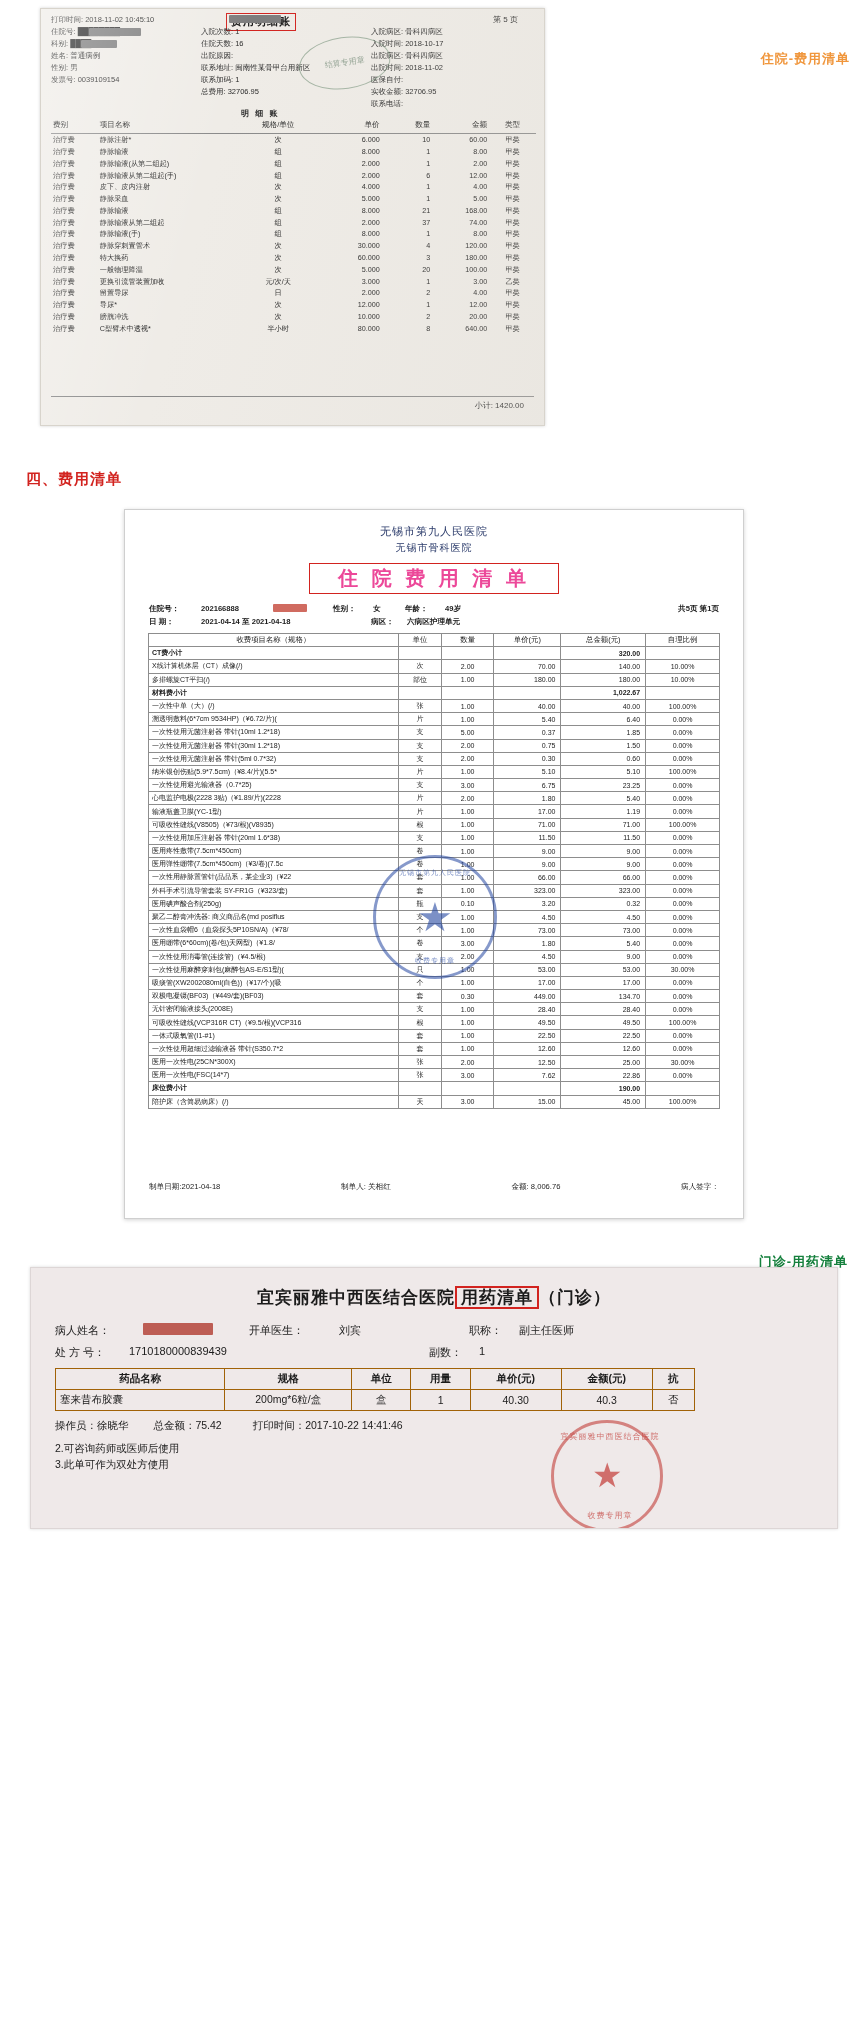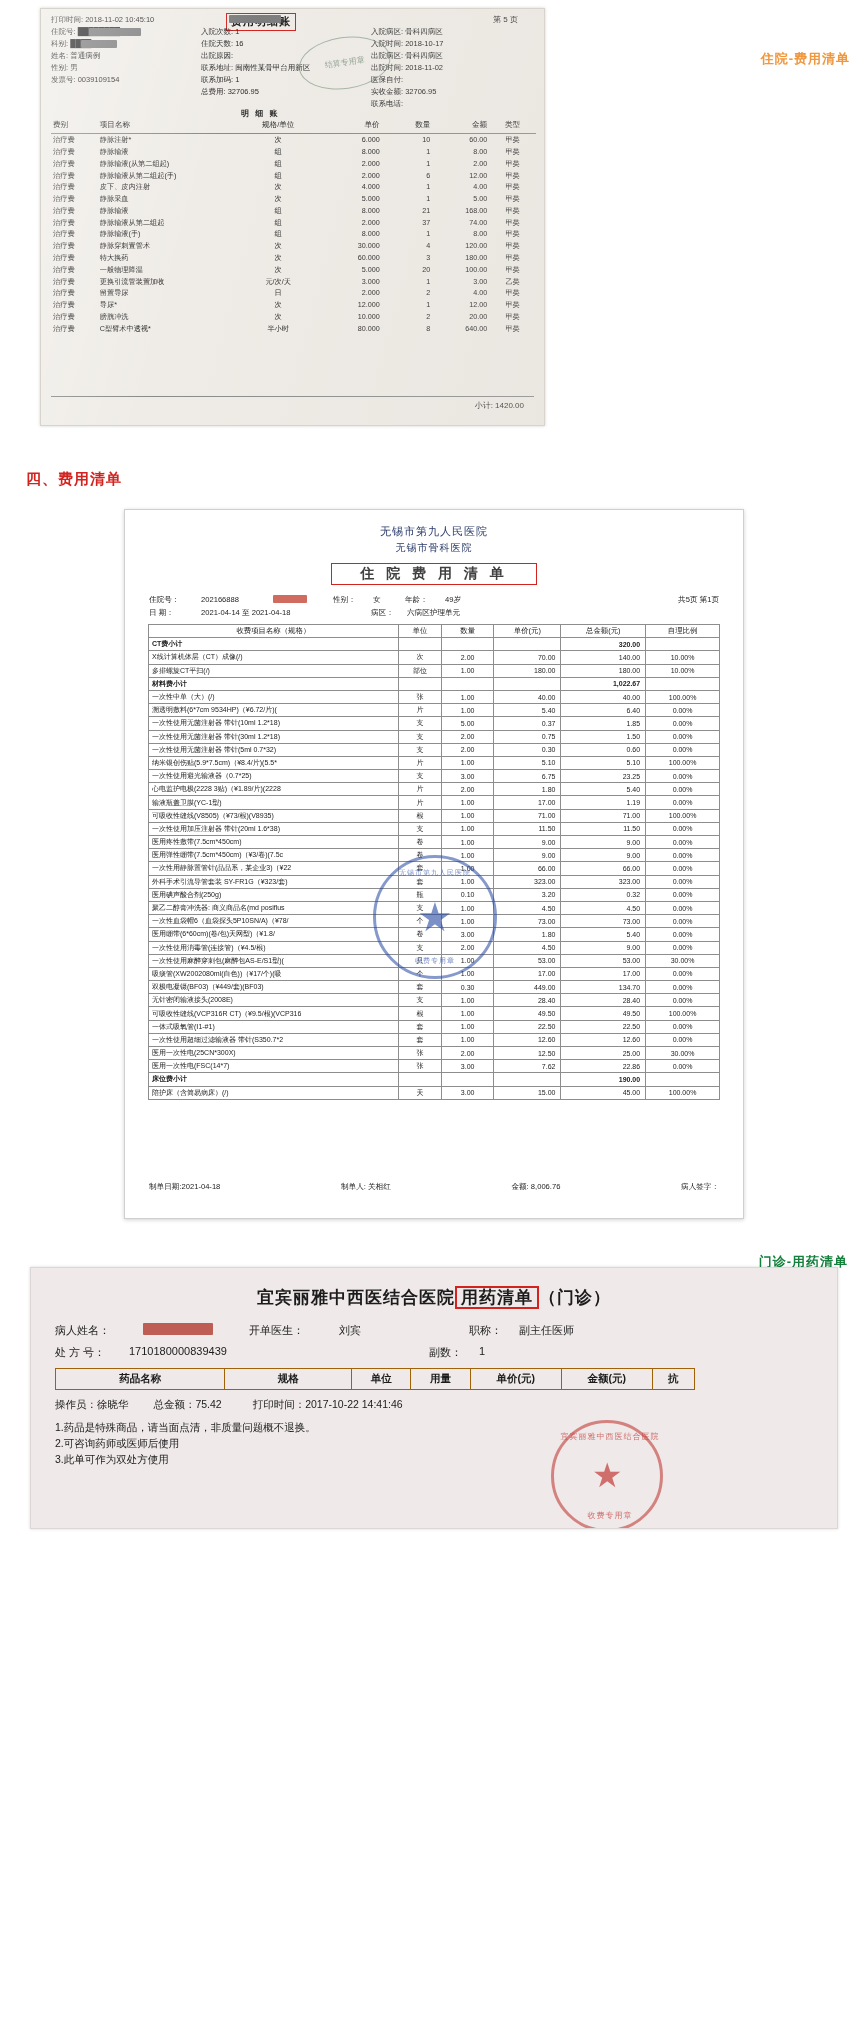--- a/index.html
+++ b/index.html
@@ -113,26 +113,26 @@
     border: 1px solid #cfcfcf;
     box-shadow: 0 1px 4px rgba(0,0,0,0.18);
     overflow: hidden;
     color: #1d1d1d;
   }
   .p2-hosp1 { text-align: center; font-size: 11px; margin-top: 14px; color:#2a3a6a; letter-spacing:1px;}
   .p2-hosp2 { text-align: center; font-size: 10px; margin-top: 2px; color:#2a3a6a; letter-spacing:1px;}
   .p2-title-wrap { text-align: center; margin-top: 8px; }
   .p2-title {
     display: inline-block;
-    font-size: 14px; font-weight: bold; letter-spacing: 4px;
-    border: 1.8px solid #d2231f; padding: 1px 28px; color:#404040;
+    font-size: 20px; font-weight: bold; letter-spacing: 4px;
+    border: 1.8px solid #d2231f; padding: 1px 28px; color:#ec4899;
   }
   .p2-meta { font-size: 7.6px; margin: 10px 24px 0 24px; position: relative; }
   .p2-meta .row { display:flex; margin-bottom: 3px; }
-  .p2-meta .row span { display:inline-block; }
+  .p2-meta .row span { display:inline-block;font-weight:bold; }
   .p2-redact { display:inline-block; width: 34px; height:8px; background:#c0392b; opacity:.75; vertical-align:middle; border-radius:1px;}
   .p2-table { width: 572px; margin: 6px auto 0 auto; border-collapse: collapse; }
   .p2-table th, .p2-table td {
     border: 0.7px solid #8d8d8d;
     font-size: 7px;
     padding: 1.1px 3px;
     color: #1c1c1c;
   }
   .p2-table th { font-weight: normal; font-size: 7.4px; text-align:center; }
   .p2-table td.n { text-align: left; }
@@ -792,31 +792,39 @@
             <th style="width:160px">药品名称</th>
             <th style="width:120px">规格</th>
             <th style="width:56px">单位</th>
             <th style="width:56px">用量</th>
             <th style="width:86px">单价(元)</th>
             <th style="width:86px">金额(元)</th>
             <th style="width:40px">抗</th>
           </tr>
         </thead>
         <tbody id="s3-body">
+            <tr>
+              <td style="text-align: left;">塞来昔布胶囊</td>
+              <td>200mg*6粒/盒</td>
+              <td>盒</td>
+              <td>1</td>
+              <td>40.30</td>
+              <td>40.3</td>
+              <td>否</td>
+            </tr>
           </tbody>
       </table>
 
       <div class="p3-foot">
         <span>操作员：</span><span>徐晓华</span>
         <span style="margin-left:22px">总金额：</span><span>75.42</span>
         <span style="margin-left:28px">打印时间：</span><span>2017-10-22 14:41:46</span>
       </div>
 
       <div class="p3-notes">
-        <div>1.药品是特殊商品，请当面点清，非质量问题概不退换。</div>
         <div>2.可咨询药师或医师后使用</div>
         <div>3.此单可作为双处方使用</div>
       </div>
 
       <div class="p3-seal">
         <div class="tx">宜宾丽雅中西医结合医院</div>
         <div class="star">★</div>
         <div class="tx2">收费专用章</div>
       </div>
     </div>

